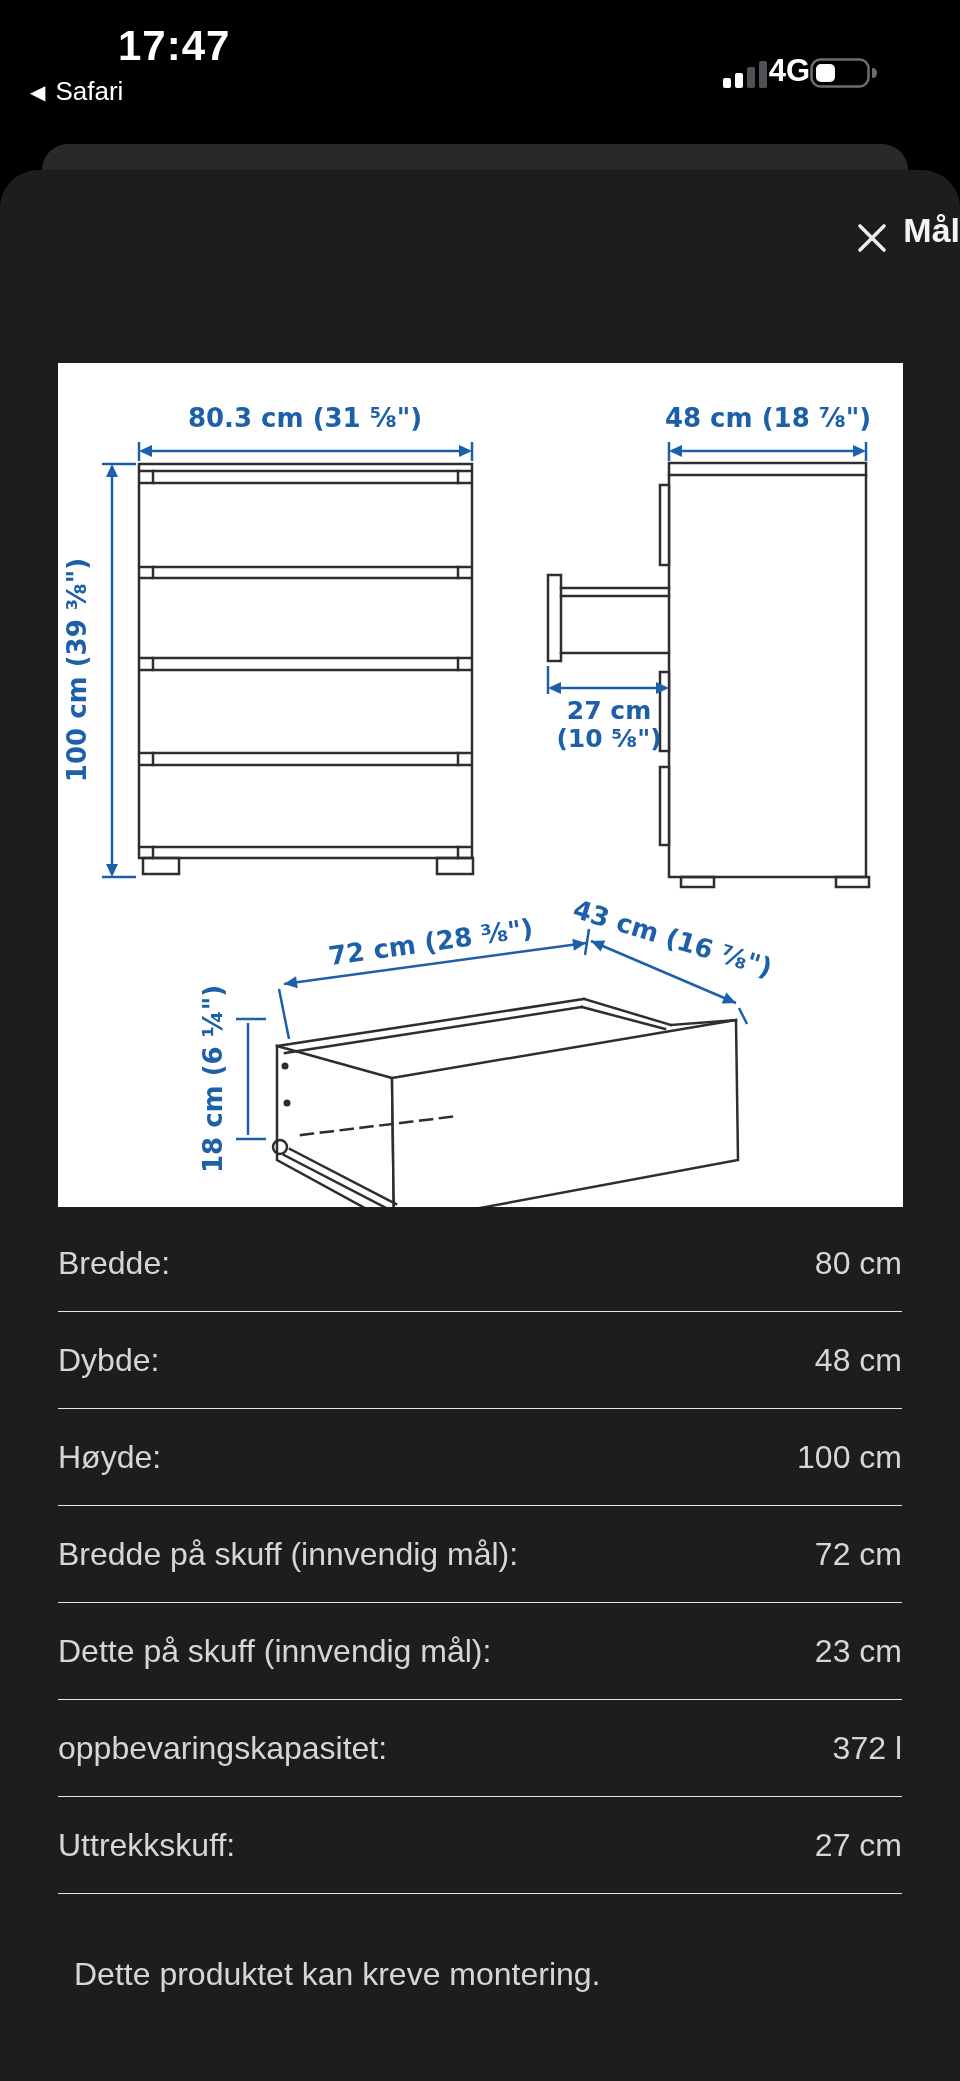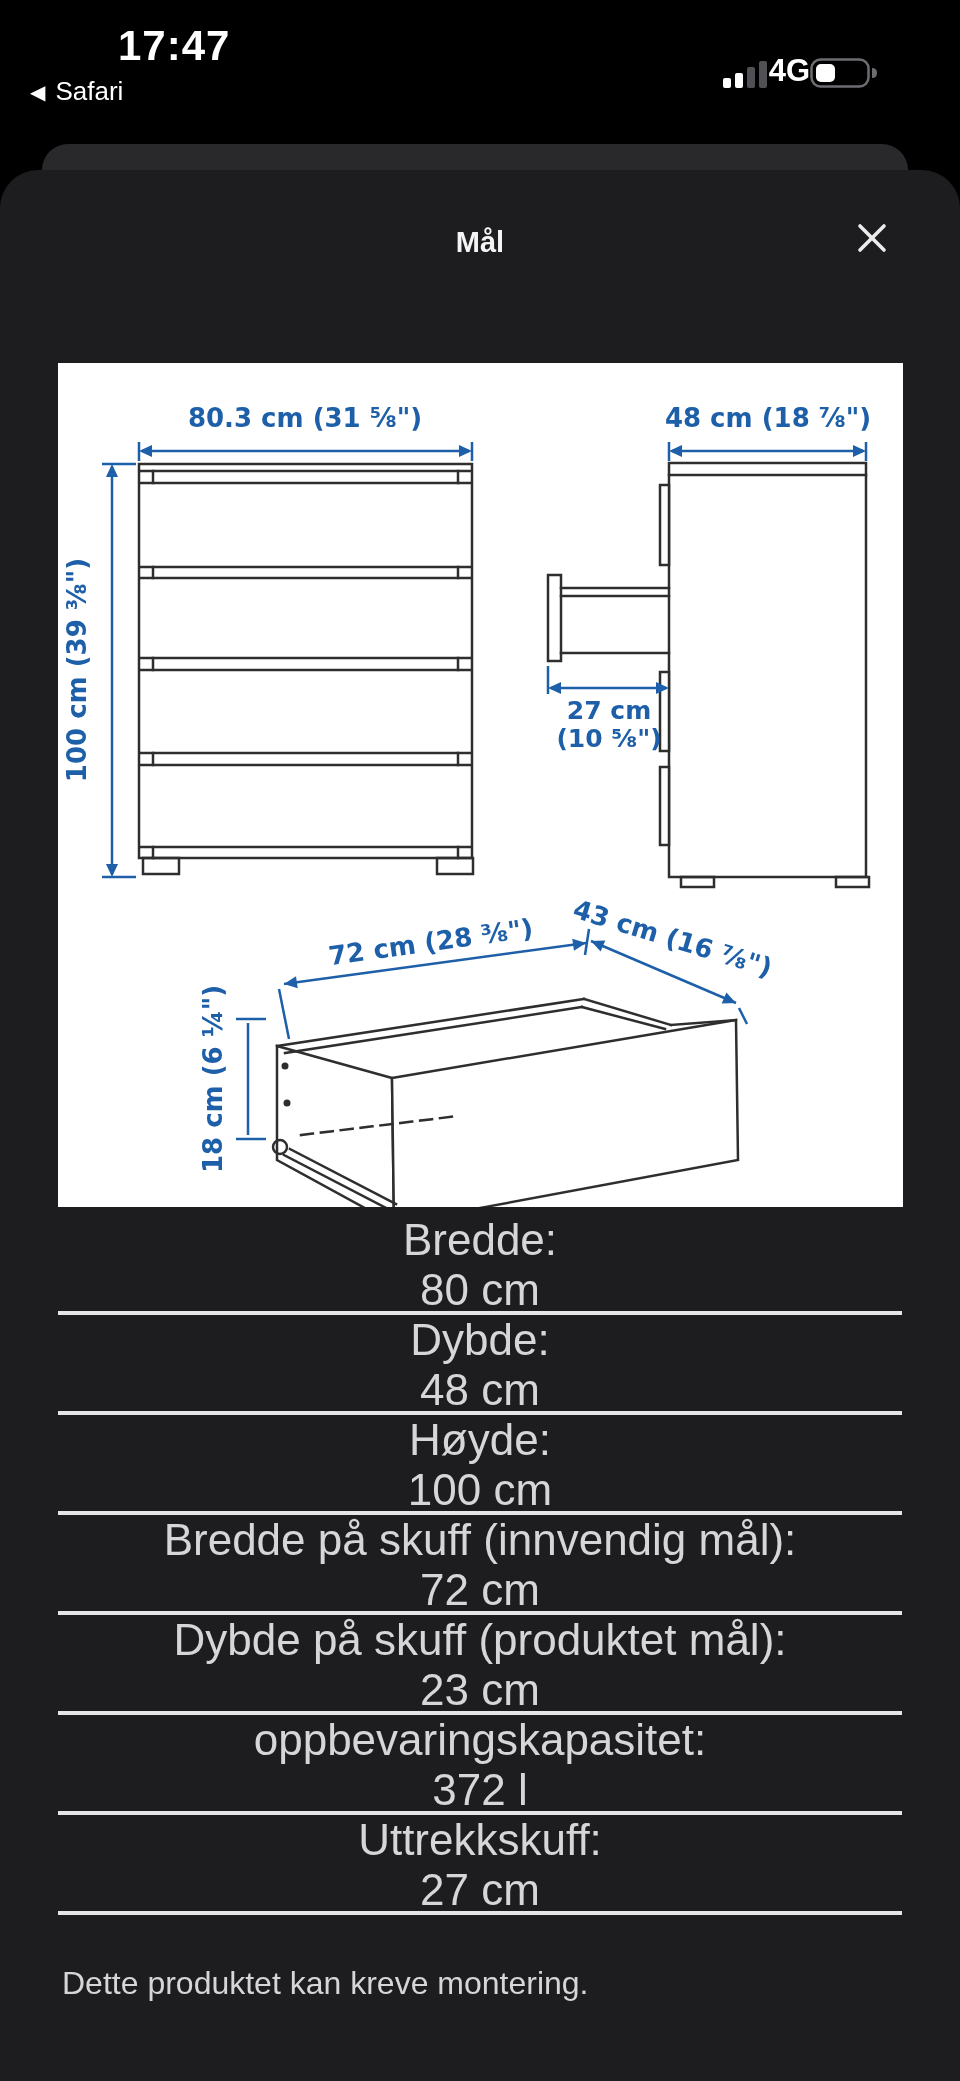--- a/index.html
+++ b/index.html
@@ -13,35 +13,35 @@
              font-size:26px;color:#fff;cursor:pointer;}
   .back-chev{font-size:20px;line-height:1;}
   .status-right{position:absolute;right:82px;top:54px;display:flex;align-items:flex-end;}
   .net-label{font-size:31px;font-weight:bold;line-height:34px;}
 
   
   .behind-card{position:absolute;left:42px;top:144px;width:866px;height:90px;
                background:#29292c;border-radius:26px 26px 0 0;}
   .sheet{position:absolute;left:0;top:170px;width:960px;height:1911px;
          background:#1d1d1f;border-radius:38px 38px 0 0;}
-  .sheet-title{position:absolute;top:56px;left:0;width:100%;text-align:center;
-               font-size:29px;font-weight:bold;color:#f4f4f4;}
+  .sheet-title{position:absolute;top:41px;left:0;width:100%;text-align:right;
+               font-size:34px;font-weight:bold;color:#f4f4f4;}
   .close-btn{position:absolute;top:40px;left:844px;width:56px;height:56px;background:none;
              border:none;padding:0;cursor:pointer;display:flex;align-items:center;justify-content:center;}
 
   
   .diagram{position:absolute;left:58px;top:193px;width:845px;height:844px;background:#ffffff;}
   .diagram svg{display:block;width:845px;height:844px;}
 
   
   .specs{position:absolute;left:58px;top:1045px;width:844px;color:#d6d6d8;}
   .spec-row{display:flex;justify-content:space-between;align-items:center;height:96px;
-            border-bottom:4px solid #e5e5e5;font-size:44px;flex-direction:column;}
+            border-bottom:1px solid #e5e5e5;font-size:32px;}
   .spec-value{text-align:right;white-space:nowrap;}
-  .spec-note{margin:4px;padding-top:42px;font-size:32px;line-height:44px;color:#d6d6d8;}
+  .spec-note{margin:16px;padding-top:42px;font-size:32px;line-height:44px;color:#d6d6d8;}
 </style>
 </head>
 <body>
 
 <div class="screen">
 
   <div class="statusbar">
     <div class="clock">17:47</div>
     <div class="back-link">
       <span class="back-chev">◀</span>
@@ -198,21 +198,21 @@
       </div>
       <div class="spec-row">
         <span class="spec-label">Høyde:</span>
         <span class="spec-value">100 cm</span>
       </div>
       <div class="spec-row">
         <span class="spec-label">Bredde på skuff (innvendig mål):</span>
         <span class="spec-value">72 cm</span>
       </div>
       <div class="spec-row">
-        <span class="spec-label">Dybde på skuff (produktet mål):</span>
+        <span class="spec-label">Dette på skuff (innvendig mål):</span>
         <span class="spec-value">23 cm</span>
       </div>
       <div class="spec-row">
         <span class="spec-label">oppbevaringskapasitet:</span>
         <span class="spec-value">372 l</span>
       </div>
       <div class="spec-row">
         <span class="spec-label">Uttrekkskuff:</span>
         <span class="spec-value">27 cm</span>
       </div>

